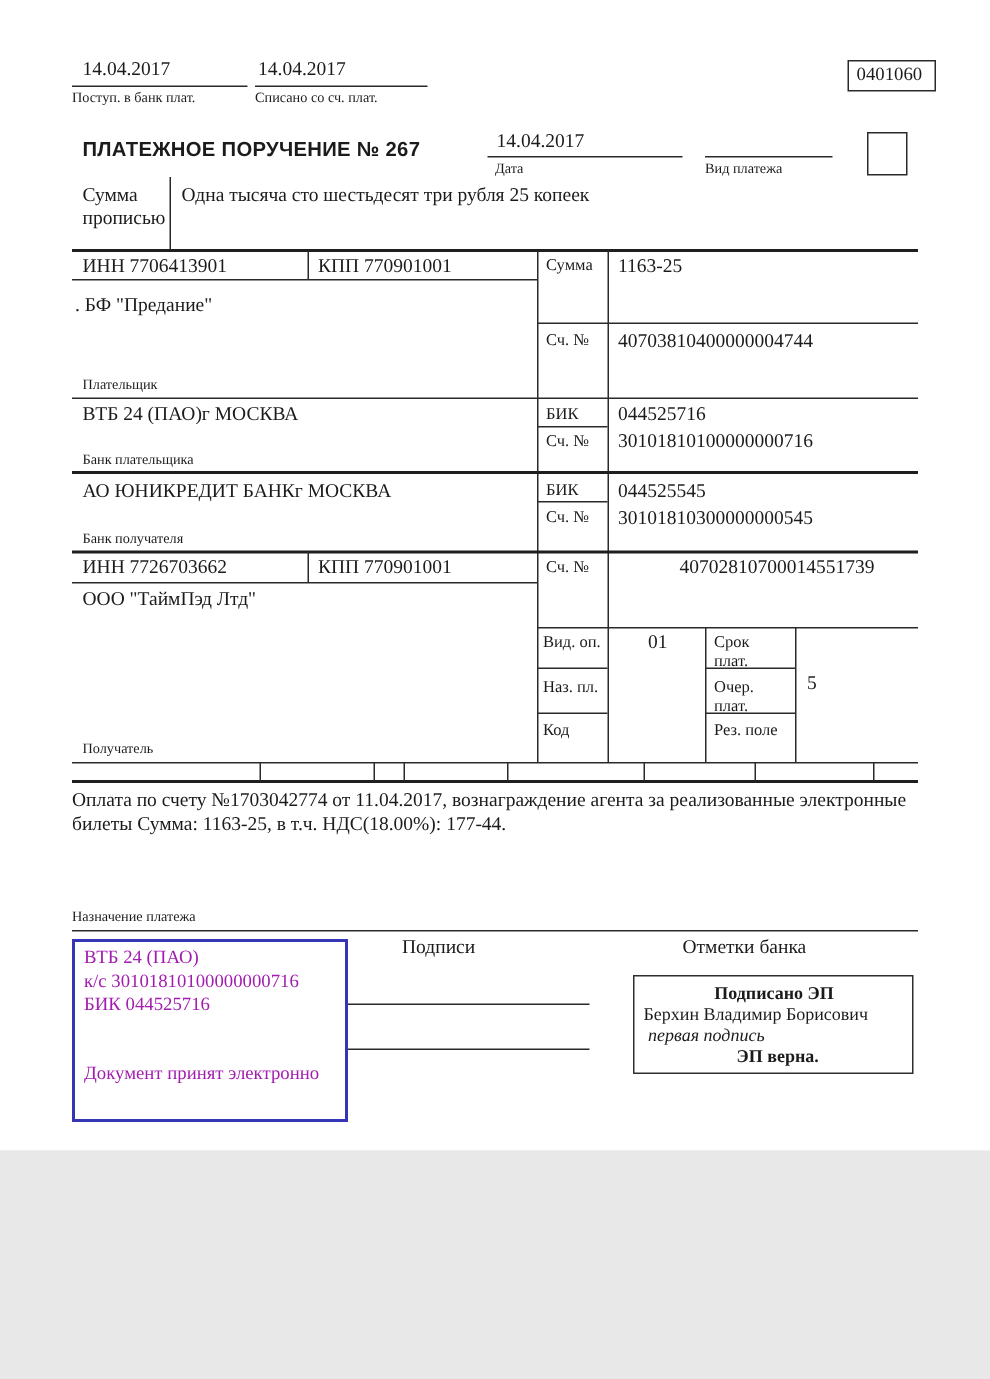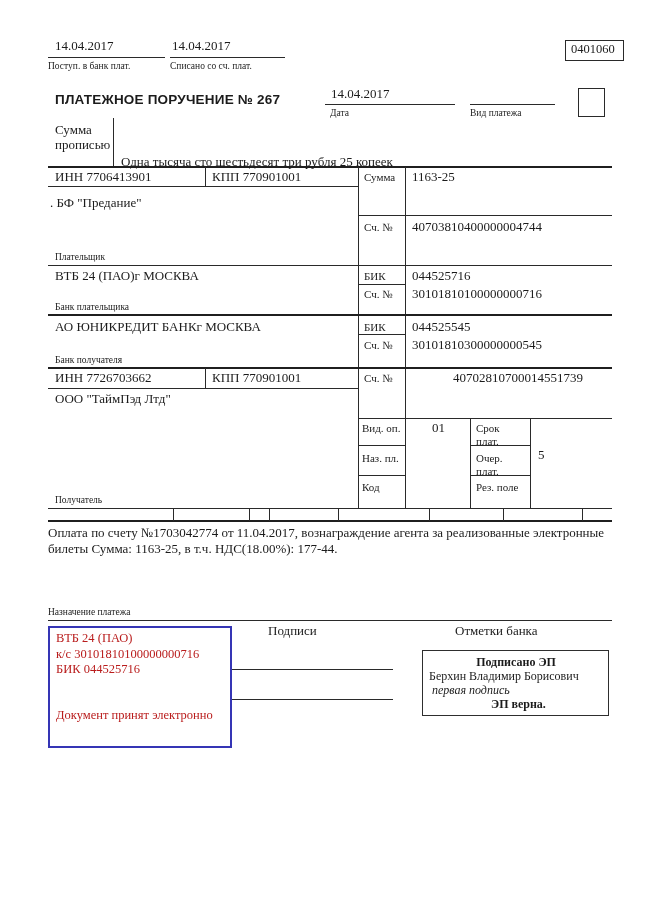--- a/index.html
+++ b/index.html
@@ -1,26 +1,26 @@
 <!DOCTYPE html>
 <html><head>
 <meta charset="utf-8">
 <style>
   html,body{margin:0;padding:0;background:#e8e8e8;}
-  #page{position:relative;width:660px;height:919px;background:#ffffff;
+  #page{position:relative;width:660px;height:767px;background:#ffffff;
         font-family:"Liberation Serif", serif;color:#1b1b1b;overflow:hidden;}
   .t{position:absolute;white-space:pre;font-size:13px;line-height:1.15;}
   .sm{font-size:9.5px;}
   .md{font-size:11px;}
   .title{font-family:"Liberation Sans",sans-serif;font-weight:bold;font-size:13.5px;letter-spacing:.2px;}
   .hl{position:absolute;background:#2a2a2a;height:1px;}
   .hl2{position:absolute;background:#1f1f1f;height:2px;}
   .vl{position:absolute;background:#2a2a2a;width:1px;}
   .box{position:absolute;border:1px solid #2a2a2a;background:transparent;}
-  .bluebox{position:absolute;border:2px solid #3535b5;color:#b91c1c;
+  .bluebox{position:absolute;border:2px solid #3535b5;color:#a21caf;
            font-size:12.5px;line-height:15.5px;padding:3px 4px 0 6px;box-sizing:border-box;}
   .bluebox .gap{height:15px;}
   .stamp{position:absolute;border:1px solid #2e2e2e;font-size:12px;line-height:14px;
          padding:4px 5px 0 6px;box-sizing:border-box;}
   .stamp .c{text-align:center;font-weight:bold;}
   .stamp .it{font-style:italic;padding-left:3px;}
   .stamp .vf{font-weight:bold;padding-left:62px;}
   .wrap{white-space:normal;}
 </style>
 </head>
@@ -44,21 +44,21 @@
   <div class="t" style="left:331px;top:87px;">14.04.2017</div>
   <div class="hl" style="left:325px;top:104px;width:130px;"></div>
   <div class="t sm" style="left:330px;top:108px;">Дата</div>
   <div class="hl" style="left:470px;top:104px;width:85px;"></div>
   <div class="t sm" style="left:470px;top:108px;">Вид платежа</div>
   <div class="box" style="left:578px;top:88px;width:25px;height:27px;"></div>
 
   <div class="t" style="left:55px;top:123px;">Сумма
 прописью</div>
   <div class="vl" style="left:113px;top:118px;height:49px;"></div>
-  <div class="t" style="left:121px;top:123px;margin-top:32px;">Одна тысяча сто шестьдесят три рубля 25 копеек</div>
+  <div class="t" style="left:121px;top:123px;">Одна тысяча сто шестьдесят три рубля 25 копеек</div>
 
   <div class="hl2" style="left:48px;top:166px;width:564px;"></div>
   <div class="vl" style="left:205px;top:167px;height:19px;"></div>
   <div class="vl" style="left:358px;top:167px;height:341px;"></div>
   <div class="vl" style="left:405px;top:167px;height:341px;"></div>
   <div class="hl" style="left:48px;top:186px;width:310px;"></div>
   <div class="hl" style="left:358px;top:215px;width:254px;"></div>
   <div class="hl" style="left:48px;top:265px;width:564px;"></div>
   <div class="hl" style="left:358px;top:284px;width:47px;"></div>
   <div class="hl2" style="left:48px;top:314px;width:564px;"></div>

